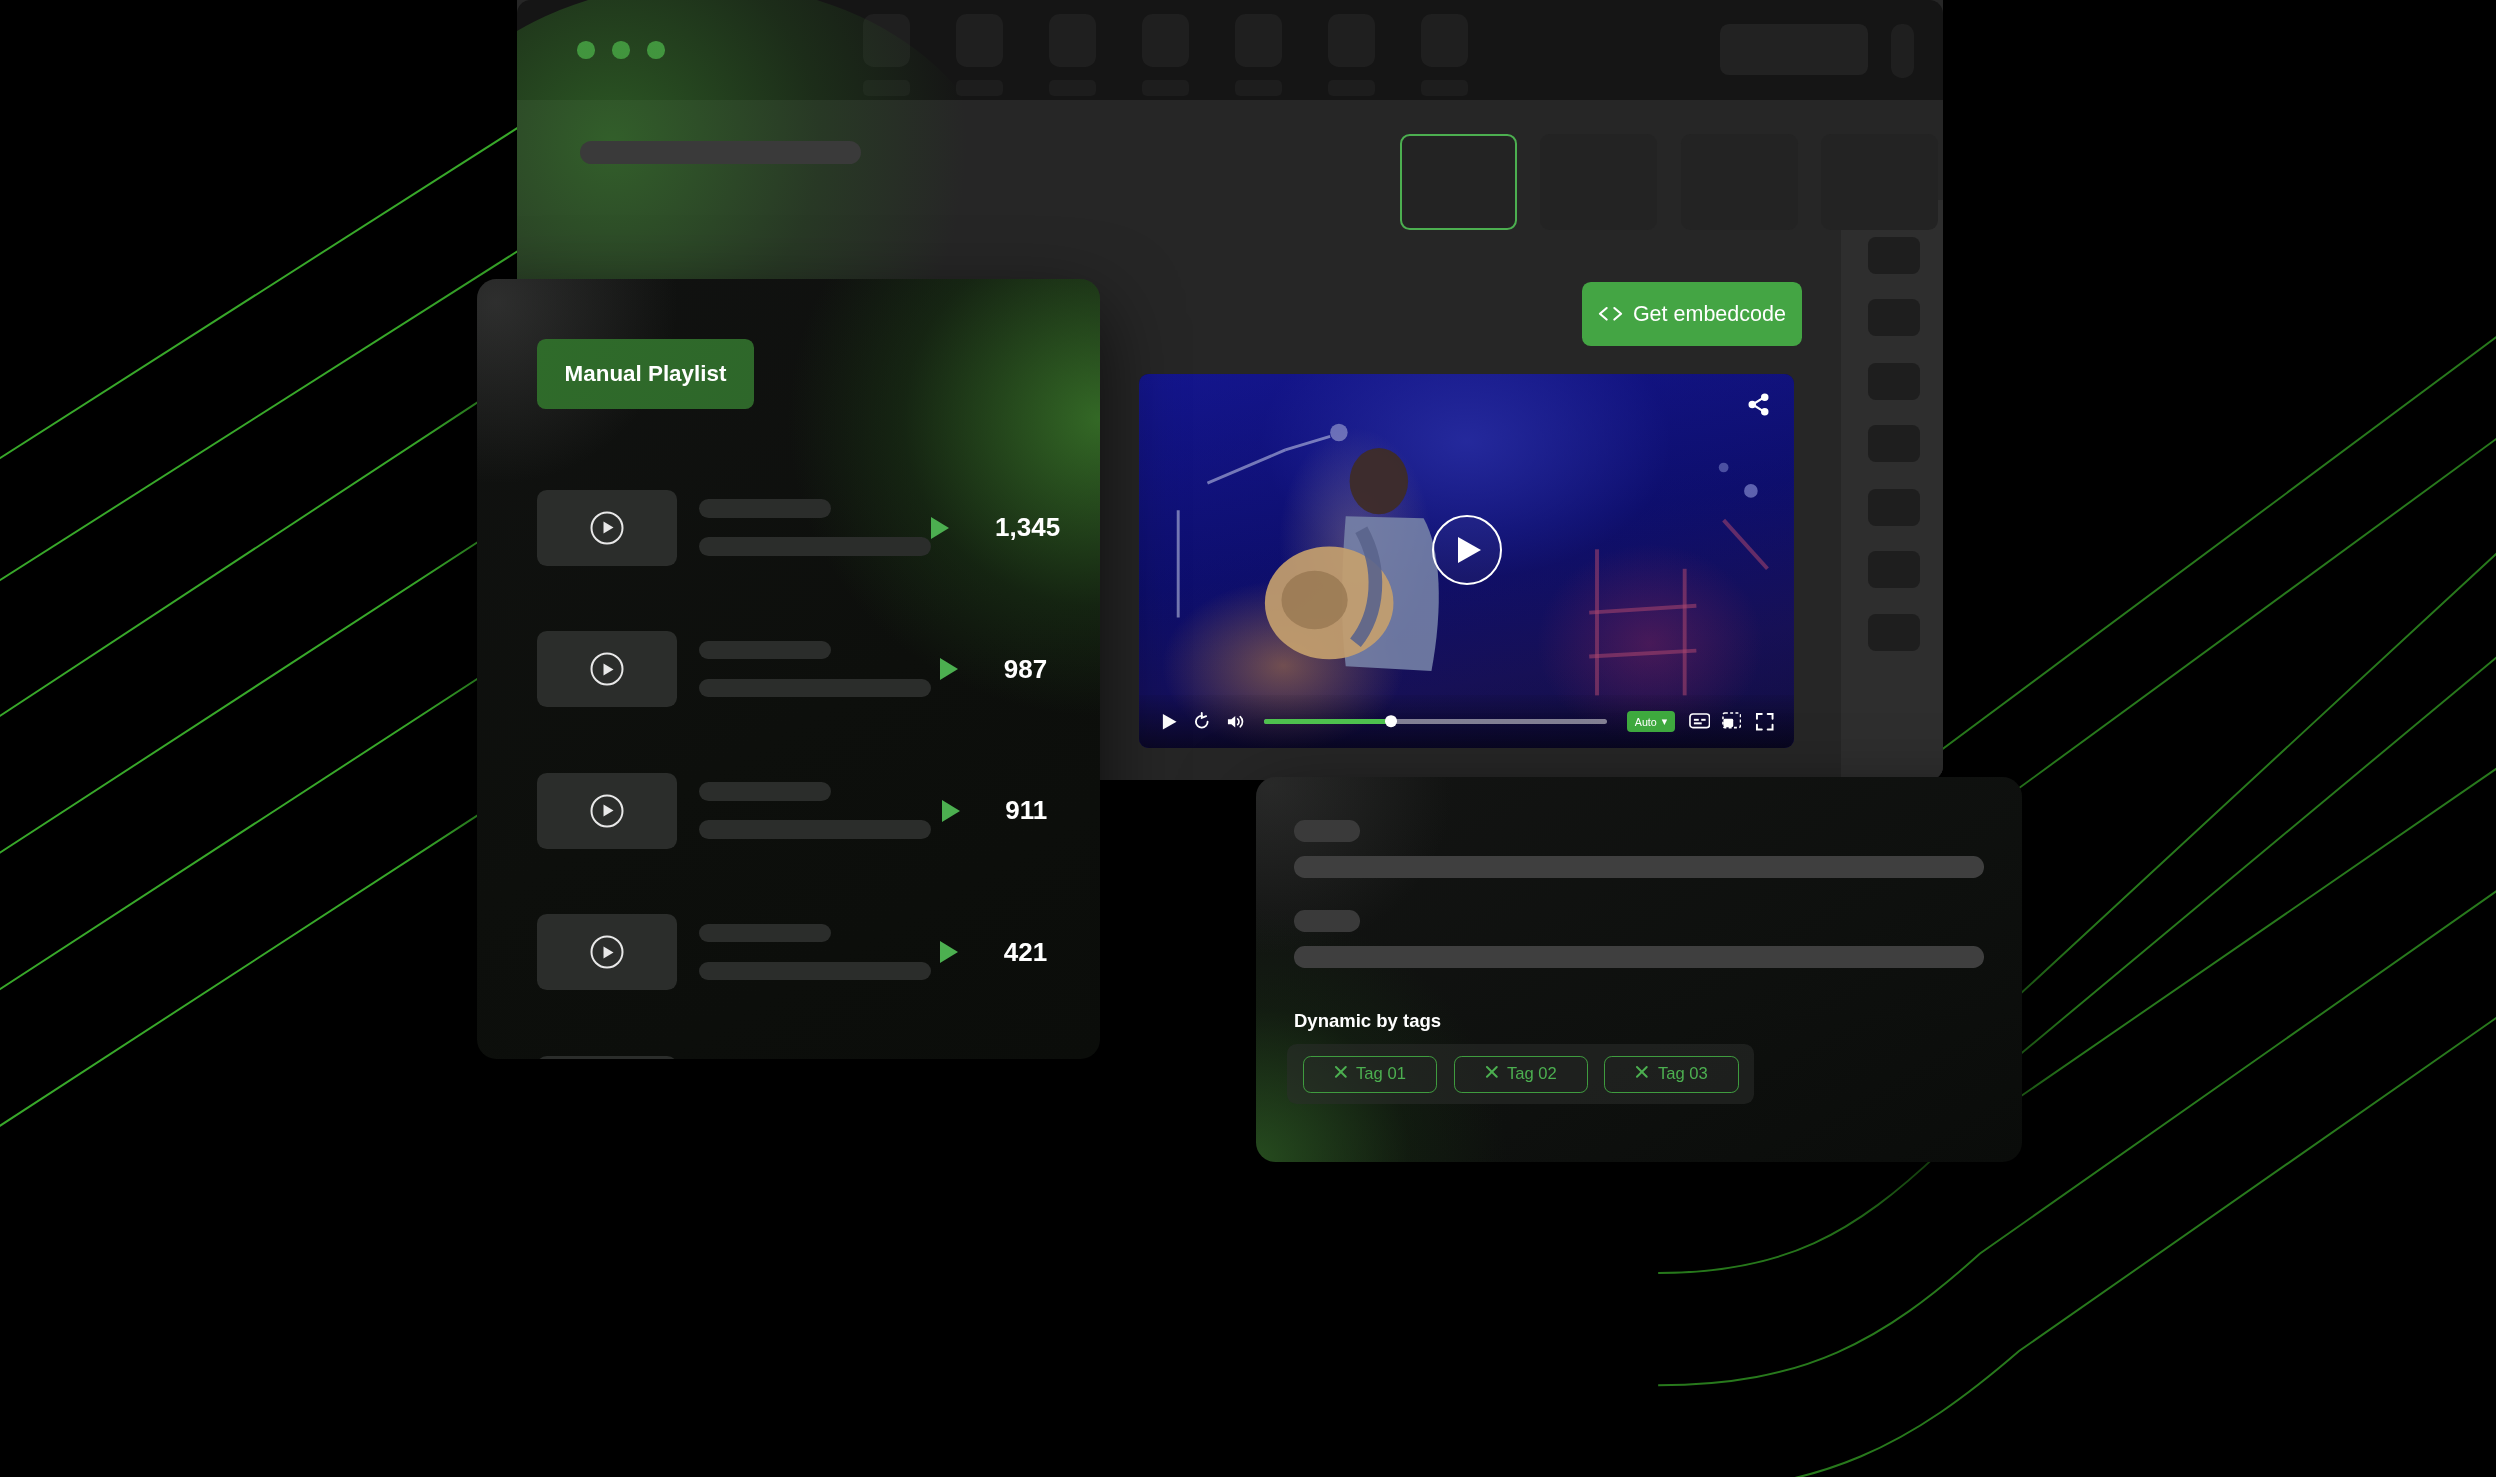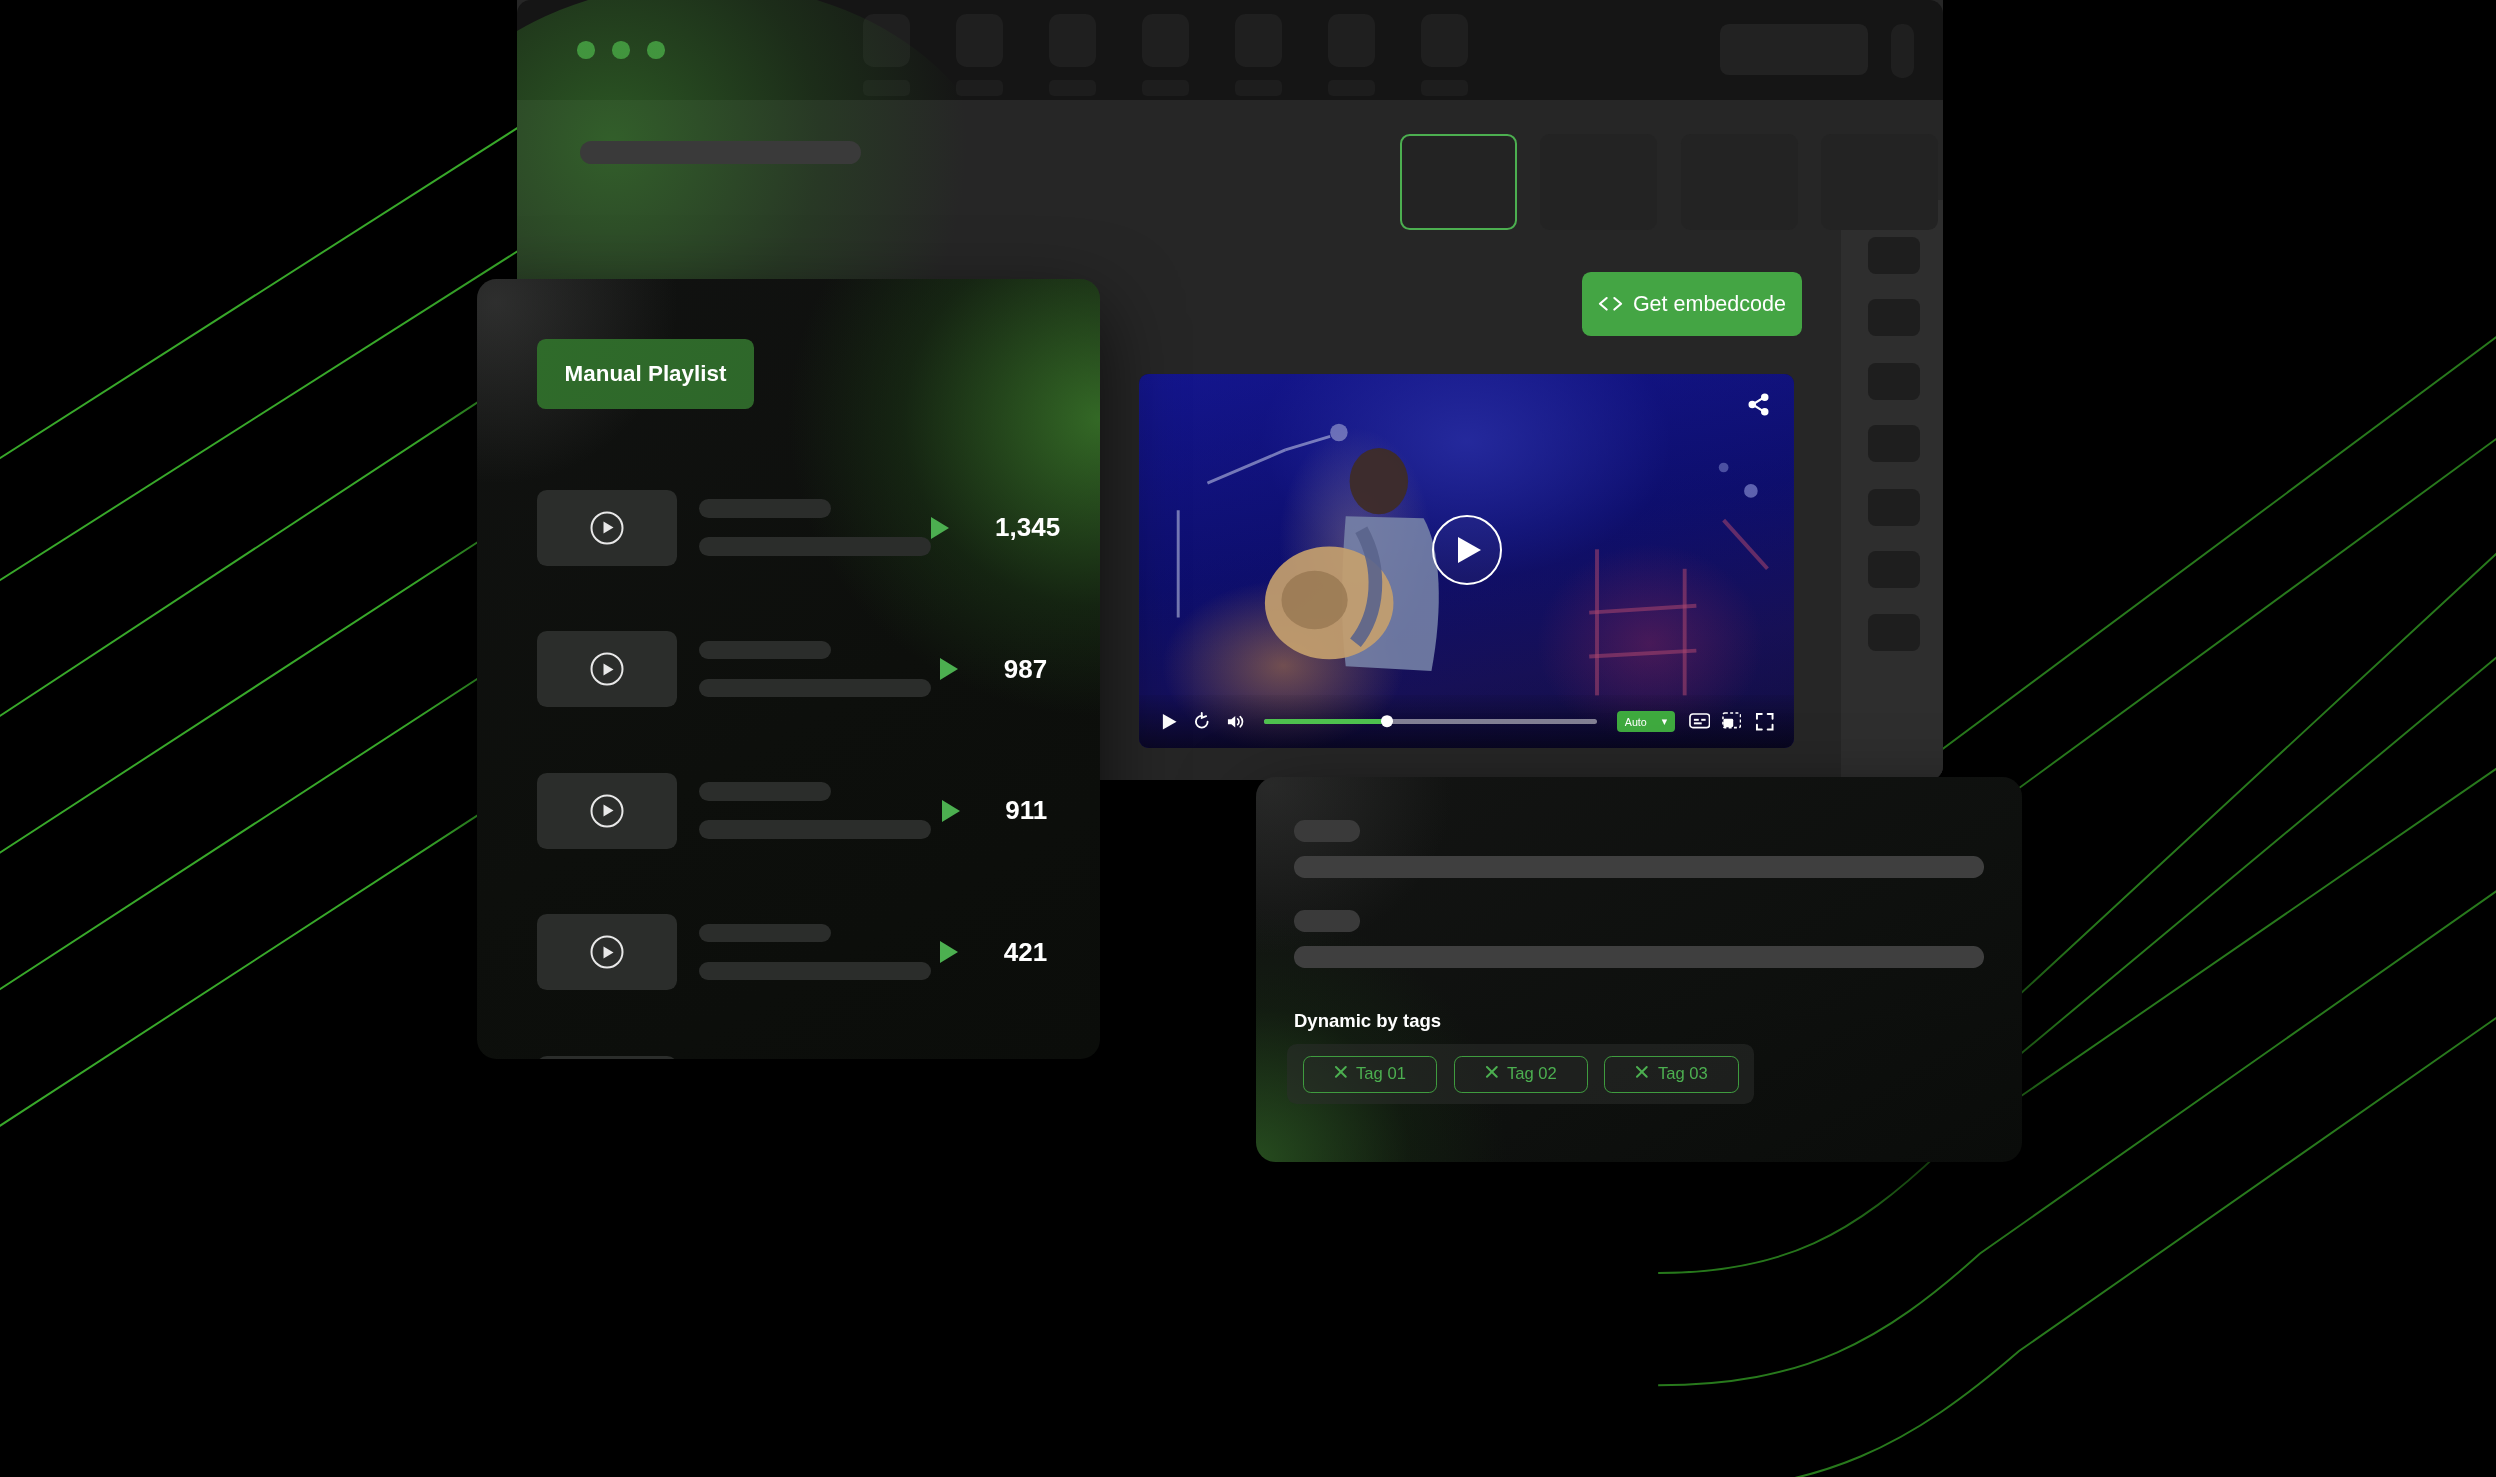--- a/index.html
+++ b/index.html
@@ -166,21 +166,21 @@
     top: 141px;
     width: 281px;
     height: 23.4px;
     border-radius: 11.7px;
     background: #3a3a3a;
   }
 
   .embed-btn {
     position: absolute;
     left: 1582px;
-    top: 272px;
+    top: 282px;
     width: 220px;
     height: 64px;
     border-radius: 8.8px;
     background: #44a544;
     display: flex;
     align-items: center;
     justify-content: center;
     gap: 9.8px;
     color: #ffffff;
     font-size: 21.5px;
@@ -282,21 +282,21 @@
   .quality-badge {
     flex: none;
     height: 21.5px;
     padding: 0 7.8px;
     border-radius: 3.9px;
     background: #3faa3f;
     color: #ffffff;
     font-size: 10.7px;
     display: flex;
     align-items: center;
-    gap: 15px;
+    gap: 5px;
     cursor: pointer;
   }
 
   
   .playlist {
     position: absolute;
     left: 477px;
     top: 279px;
     width: 623px;
     height: 780px;

